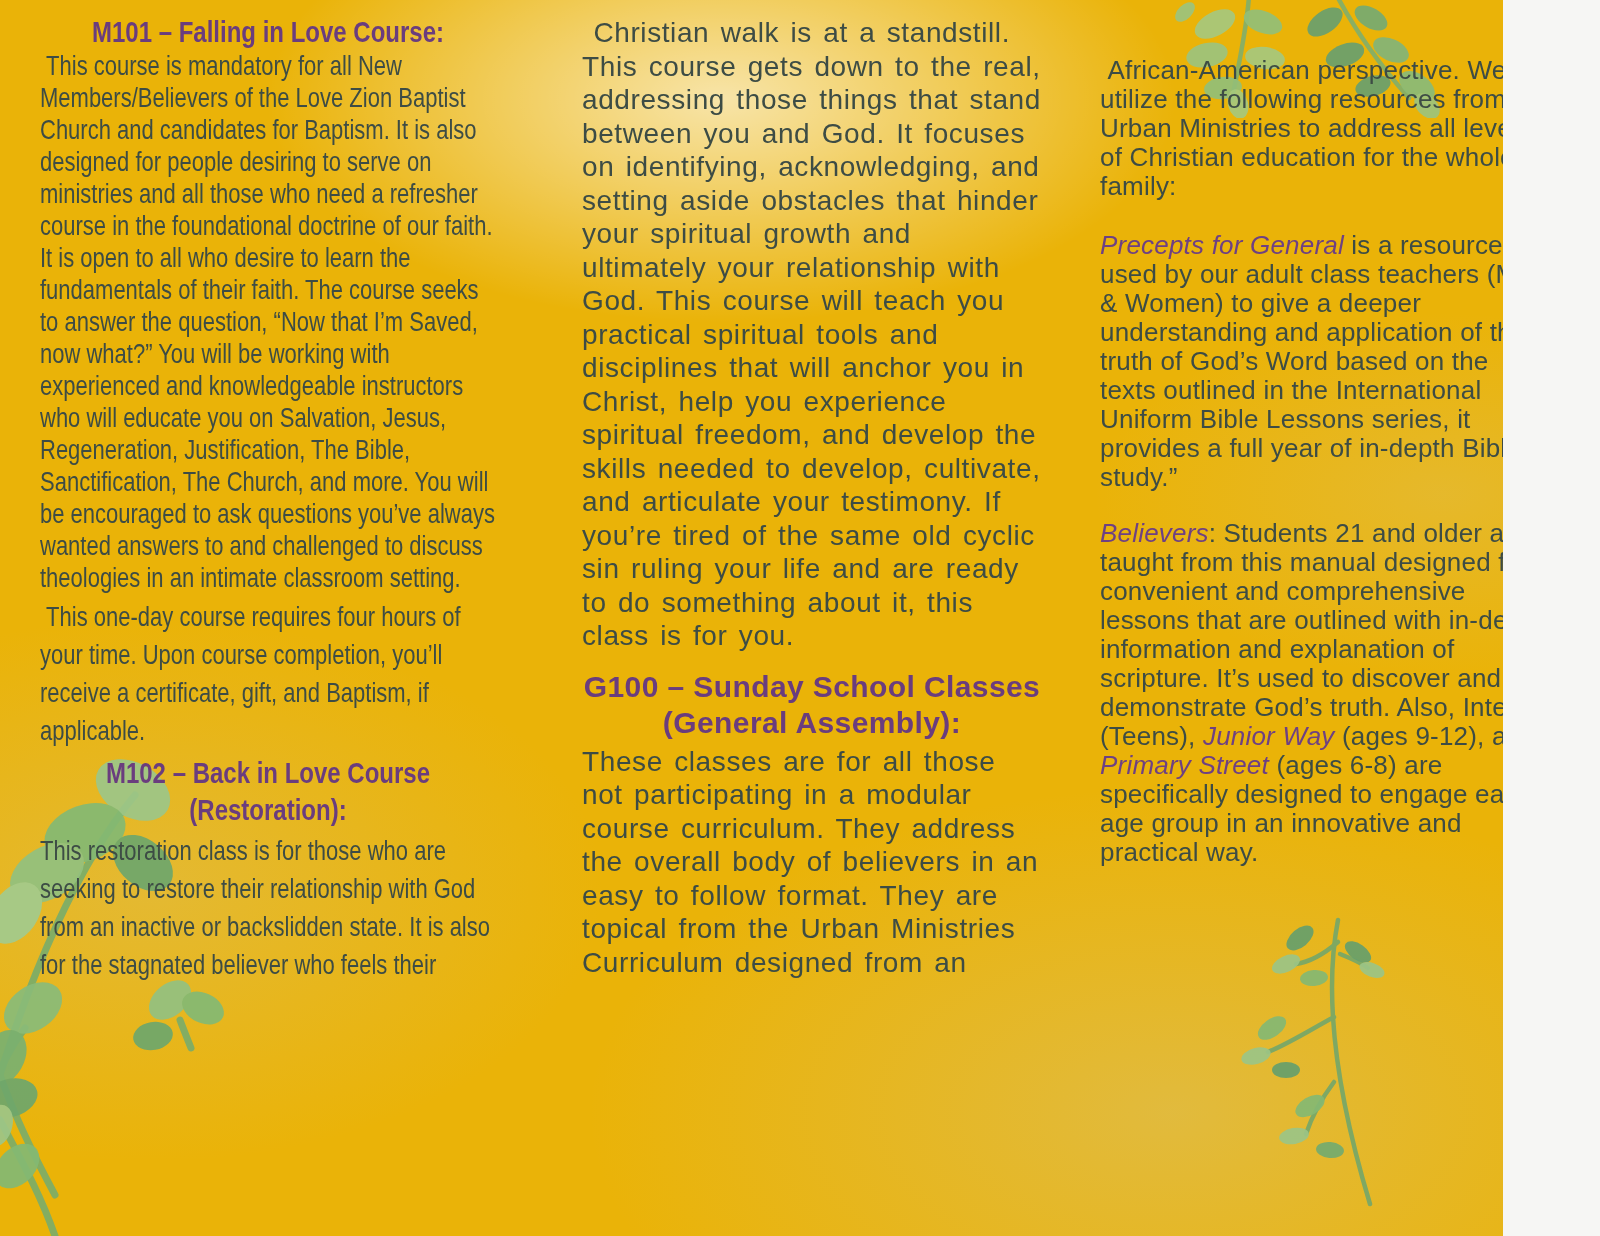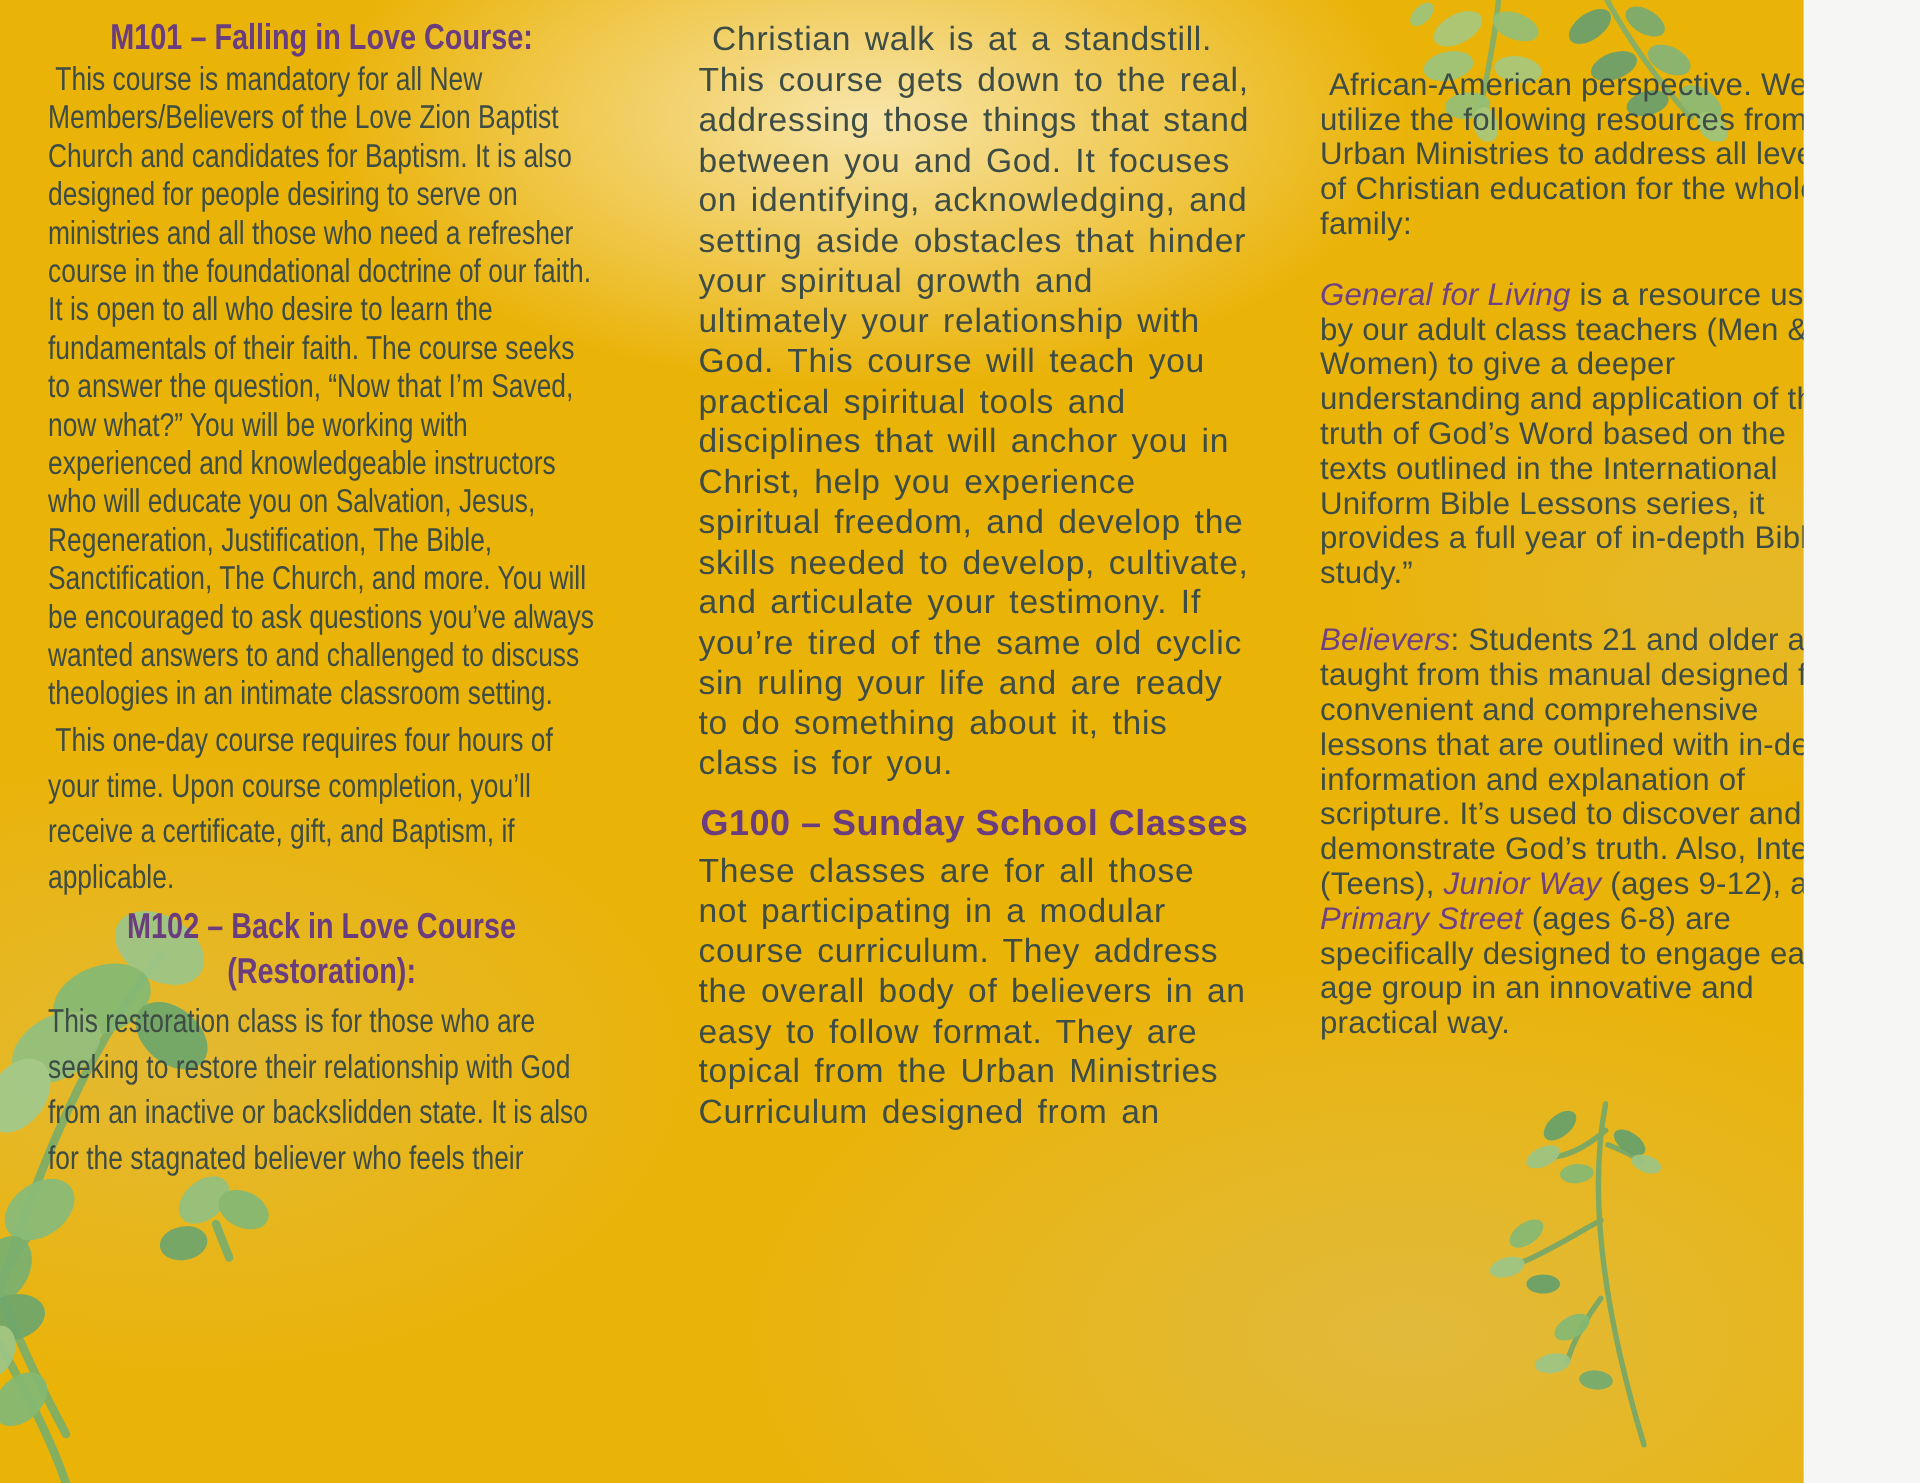--- a/index.html
+++ b/index.html
@@ -144,24 +144,25 @@
         <span class="hline">(Restoration):</span>
       </h2>
       <p class="c1-body c1-body2">This restoration class is for those who are seeking to restore their relationship with God from an inactive or backslidden state. It is also for the stagnated believer who feels their</p>
     </div>
   </section>
 
   <section class="col col2">
     <p class="c2-body"> Christian walk is at a standstill. This course gets down to the real, addressing those things that stand between you and God. It focuses on identifying, acknowledging, and setting aside obstacles that hinder your spiritual growth and ultimately your relationship with God. This course will teach you practical spiritual tools and disciplines that will anchor you in Christ, help you experience spiritual freedom, and develop the skills needed to develop, cultivate, and articulate your testimony. If you’re tired of the same old cyclic sin ruling your life and are ready to do something about it, this class is for you.</p>
     <h2 class="heading h-g100">
       <span class="hline">G100 – Sunday School Classes</span>
+      <span class="hline">(General Assembly):</span>
     </h2>
     <p class="c2-body c2-last">These classes are for all those not participating in a modular course curriculum. They address the overall body of believers in an easy to follow format. They are topical from the Urban Ministries Curriculum designed from an</p>
   </section>
 
   <section class="col col3">
     <p class="c3-body"> African-American perspective. We utilize the following resources from Urban Ministries to address all levels of Christian education for the whole family:</p>
-    <p class="c3-body c3-gap"><span class="seg-title">General for Living</span><span> is a resource used by our adult class teachers (Men &amp; Women) to give a deeper understanding and application of the truth of God’s Word based on the texts outlined in the International Uniform Bible Lessons series, it provides a full year of in-depth Bible study.”</span></p>
+    <p class="c3-body c3-gap"><span class="seg-title">Precepts for General</span><span> is a resource used by our adult class teachers (Men &amp; Women) to give a deeper understanding and application of the truth of God’s Word based on the texts outlined in the International Uniform Bible Lessons series, it provides a full year of in-depth Bible study.”</span></p>
     <p class="c3-body c3-gap2"><span class="seg-title">Believers</span><span>: Students 21 and older are taught from this manual designed for
 convenient and comprehensive lessons that are outlined with in-depth information and explanation of scripture. It’s used to discover and demonstrate God’s truth. Also, Inteen (Teens), </span><span class="seg-title">Junior Way</span><span> (ages 9-12), and </span><span class="seg-title">Primary Street</span><span> (ages 6-8) are specifically designed to engage each age group in an innovative and practical way.</span></p>
   </section>
 
 </div>
 
 </body></html>

